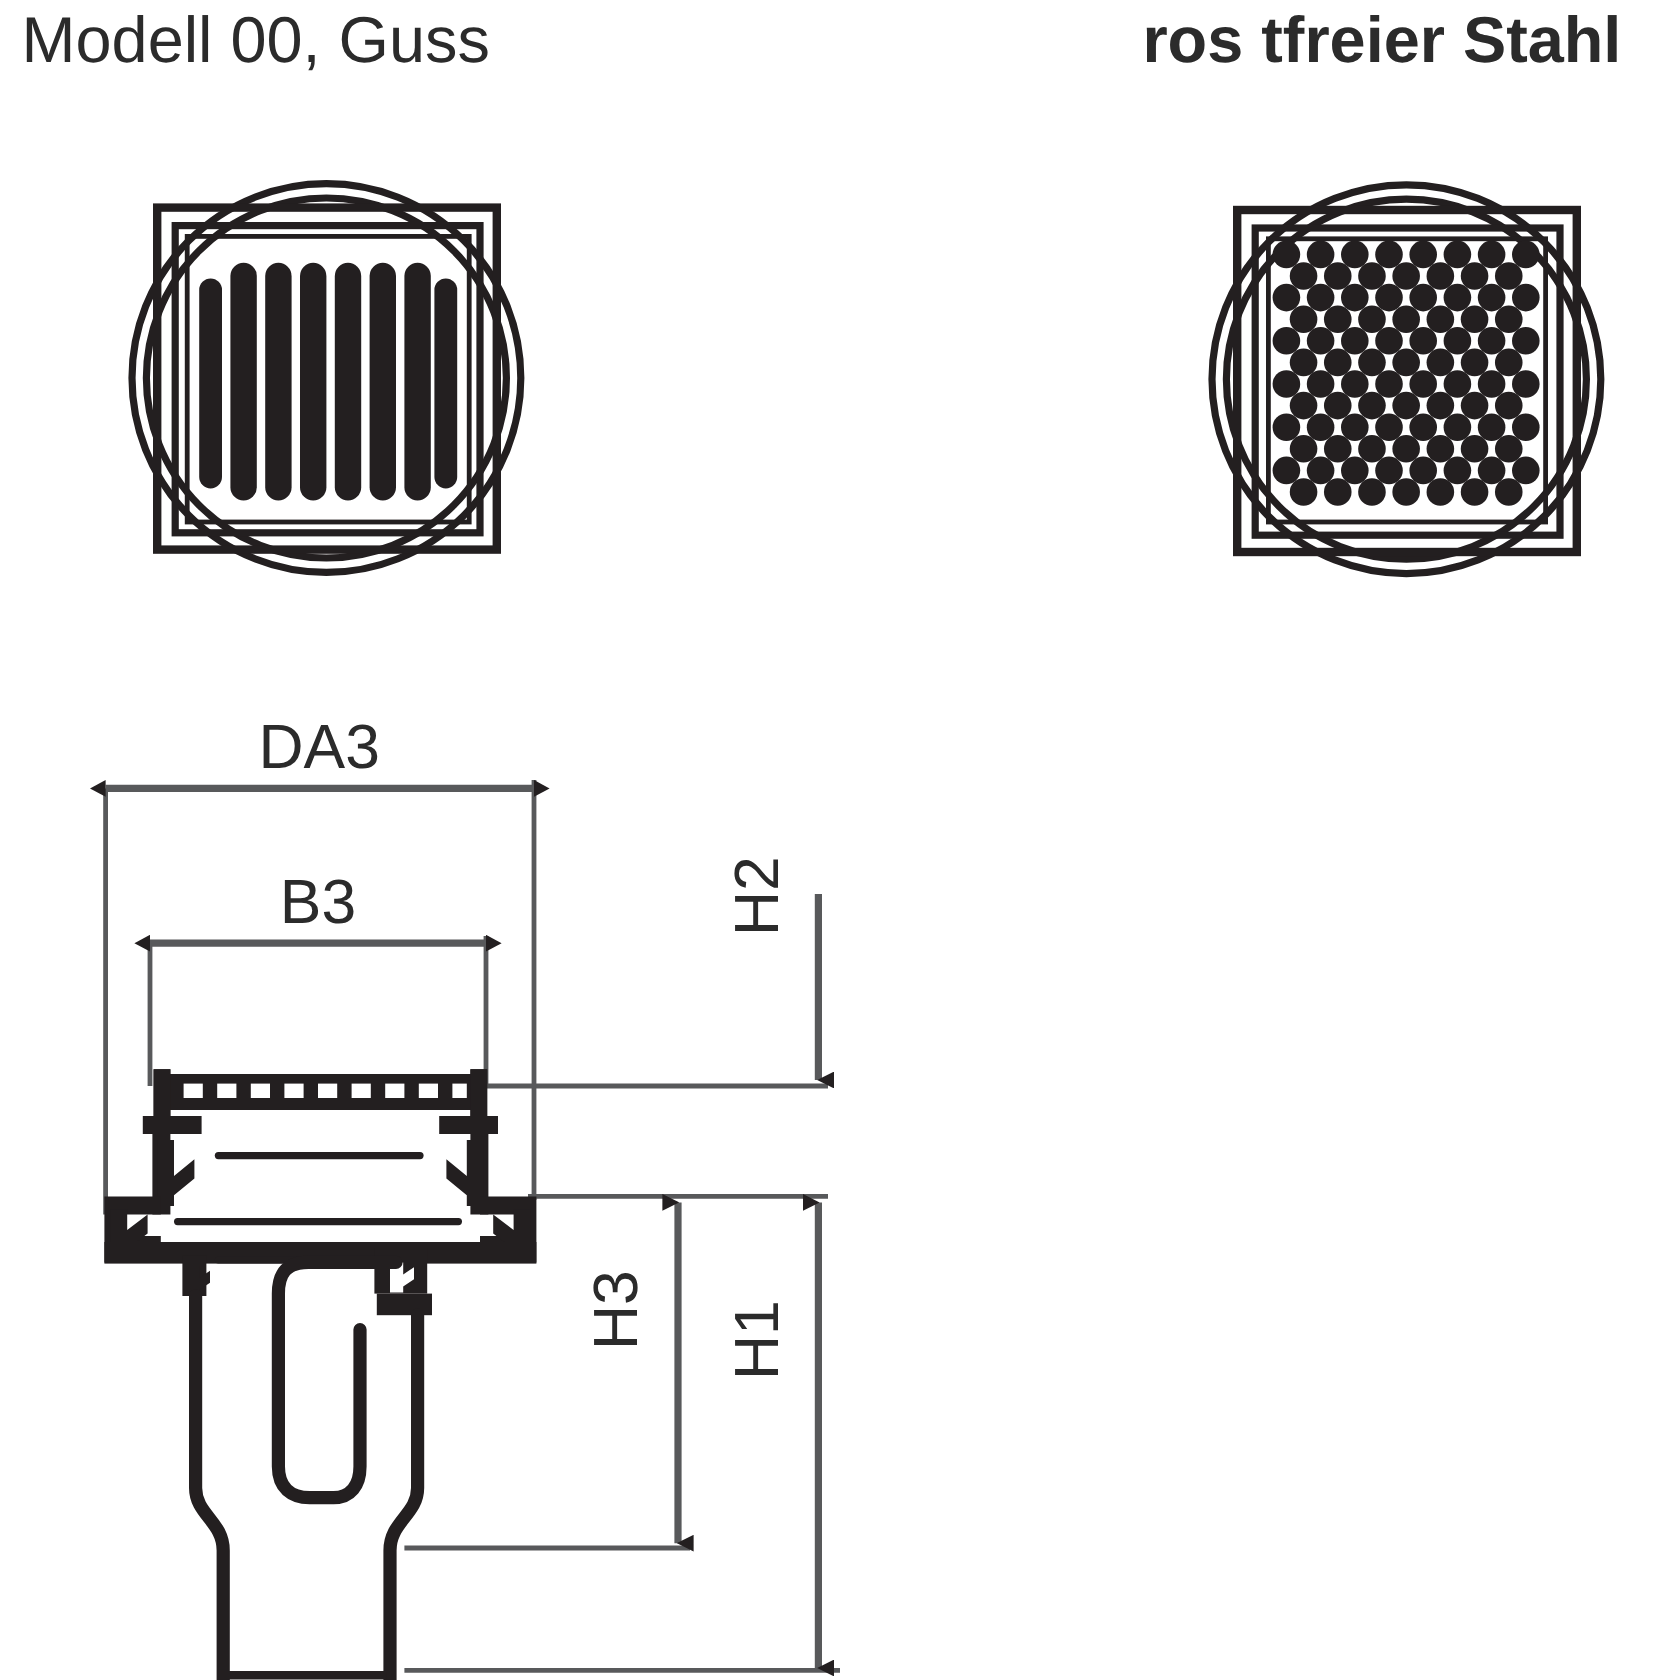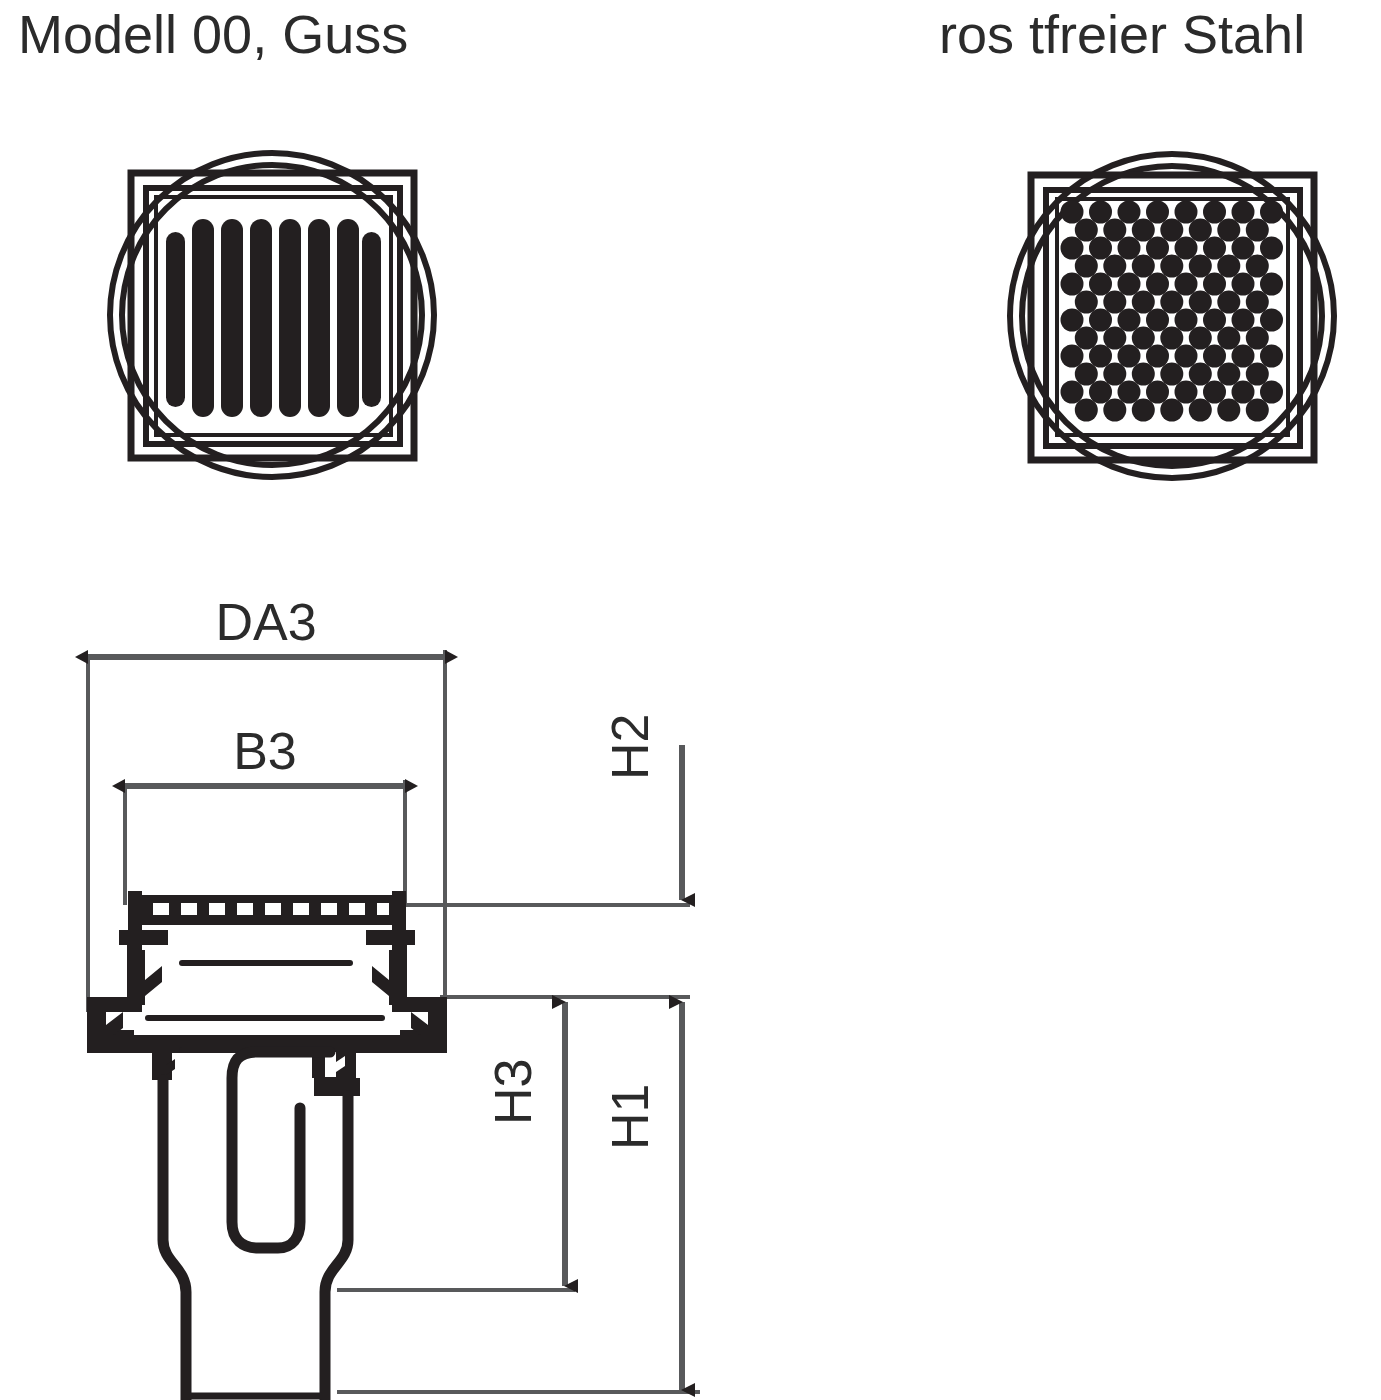--- a/index.html
+++ b/index.html
@@ -25,21 +25,21 @@
     position: absolute;
     font-family: "Liberation Sans", sans-serif;
     font-size: 54px;
     line-height: 64px;
     color: #2b2b2b;
     white-space: nowrap;
     letter-spacing: 0px;
   }
   #title-left  { left: 18px;  top: 2px; }
   #title-right { left: 938px; top: 2px; }
-  #title-right .ln2 { display: block; margin-left: 1px; }
+  #title-right .ln2 { display: block; margin-left: 14px; font-weight: bold; }
 
   svg.drawing {
     position: absolute;
     left: 0; top: 0;
     width: 1381px;
     height: 1400px;
     overflow: visible;
   }
   .dimtext {
     font-family: "Liberation Sans", sans-serif;

